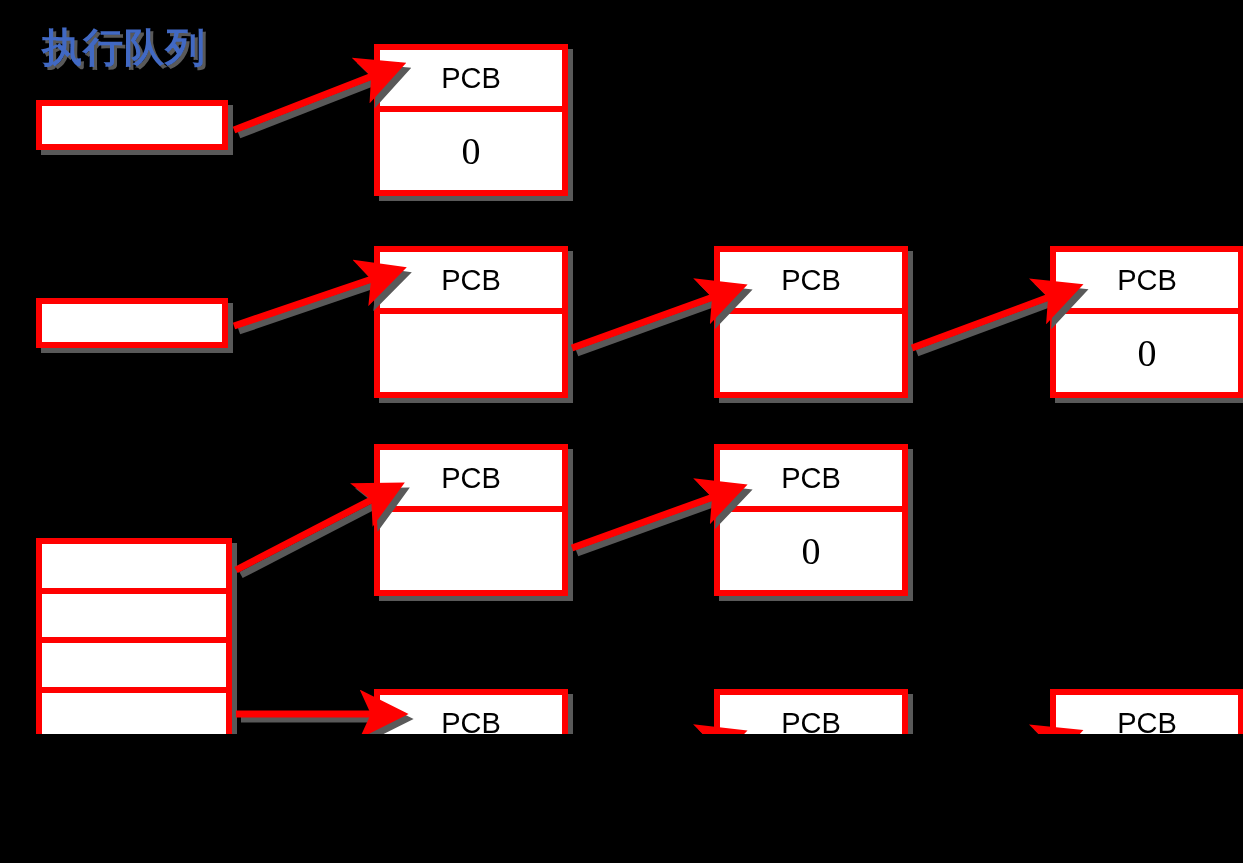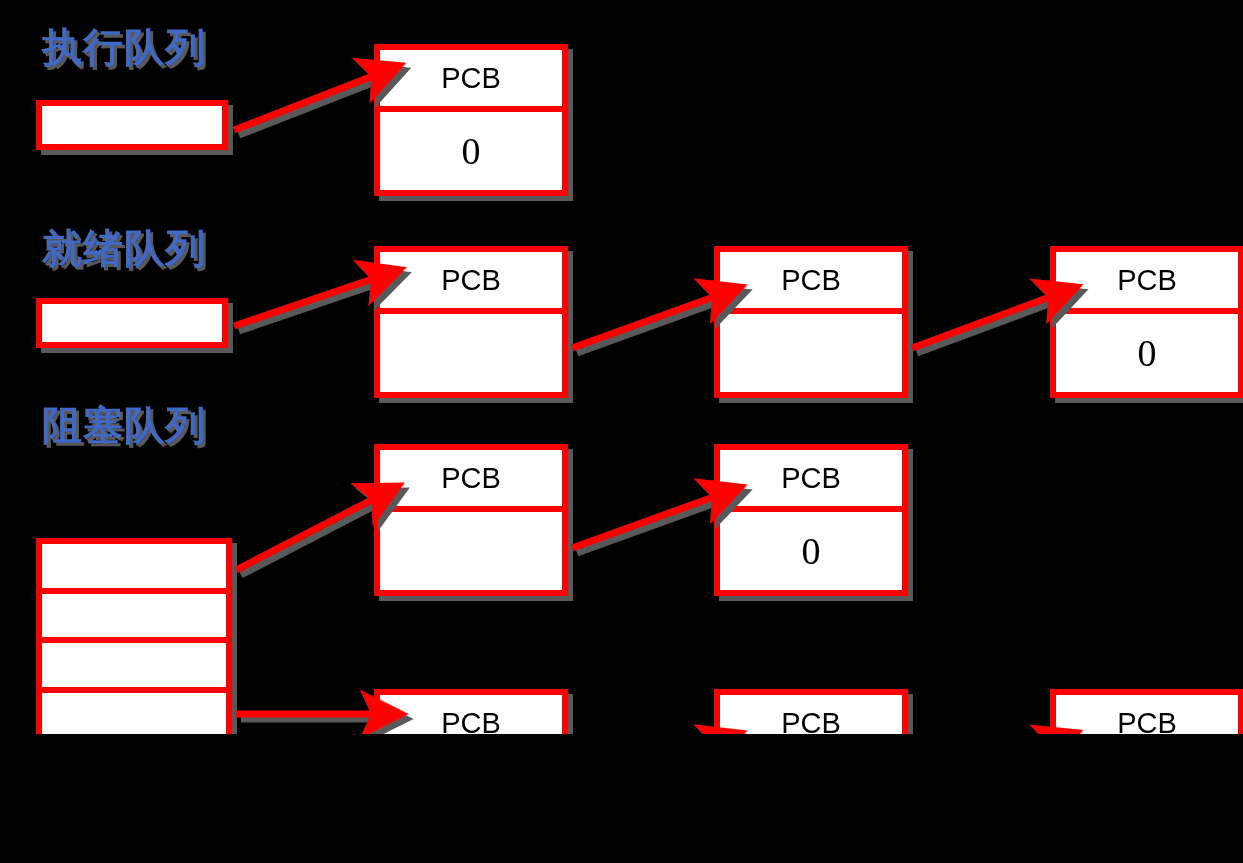--- a/index.html
+++ b/index.html
@@ -116,23 +116,21 @@
     fill: #595959;
   }
 </style>
 </head>
 <body>
 
 <div id="diagram">
 
   <div class="cn-label" style="left:42px; top:27px;">执行队列</div>
 
-  <div class="cn-label" style="left:42px; top:228px;">就绪队列</div>
-
-  <div class="cn-label" style="left:42px; top:405px;">阻塞队列</div>
+
 
 
   <div class="box queue-head" style="left:36px; top:100px; width:192px; height:50px;"></div>
 
   <div class="box queue-head" style="left:36px; top:298px; width:192px; height:50px;"></div>
 
   <div class="box hash-table" style="left:36px; top:538px; width:196px; height:204px;">
     <div class="hash-cell"></div>
     <div class="hash-cell"></div>
     <div class="hash-cell"></div>

